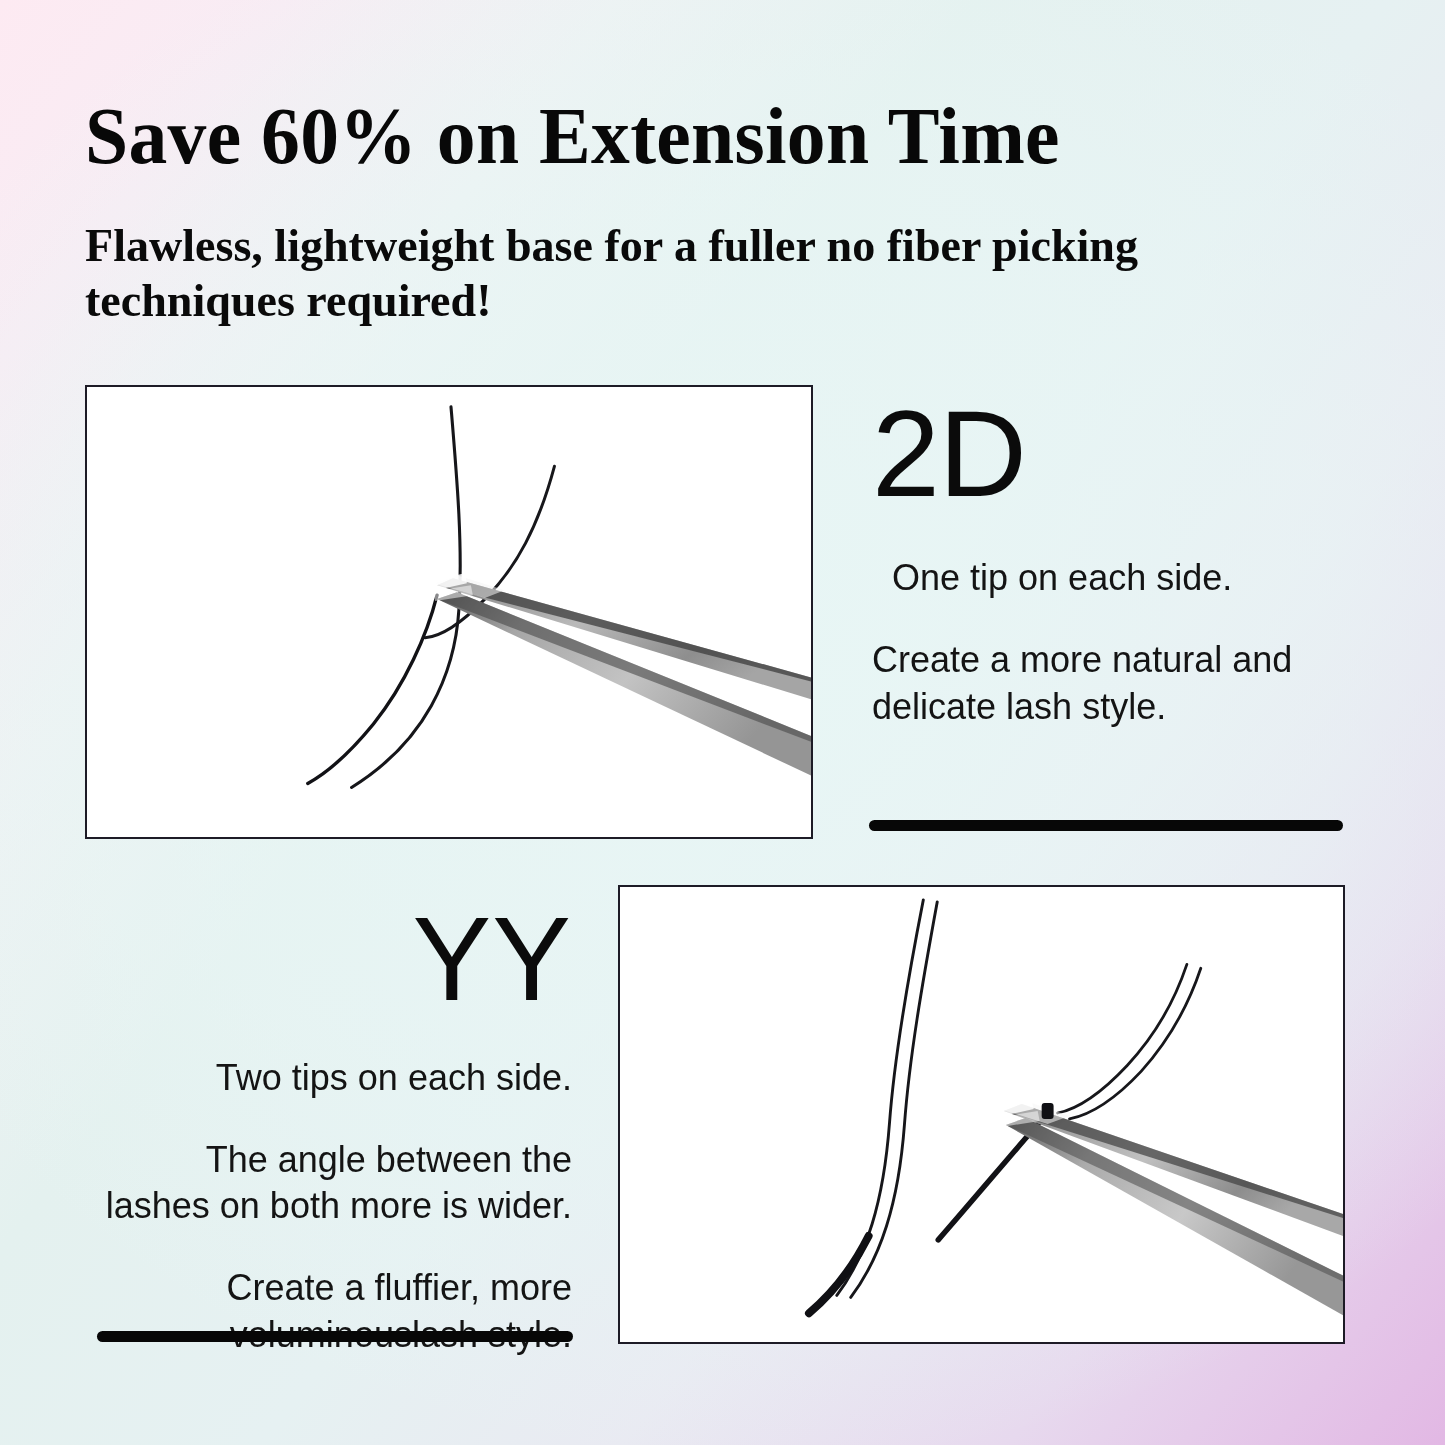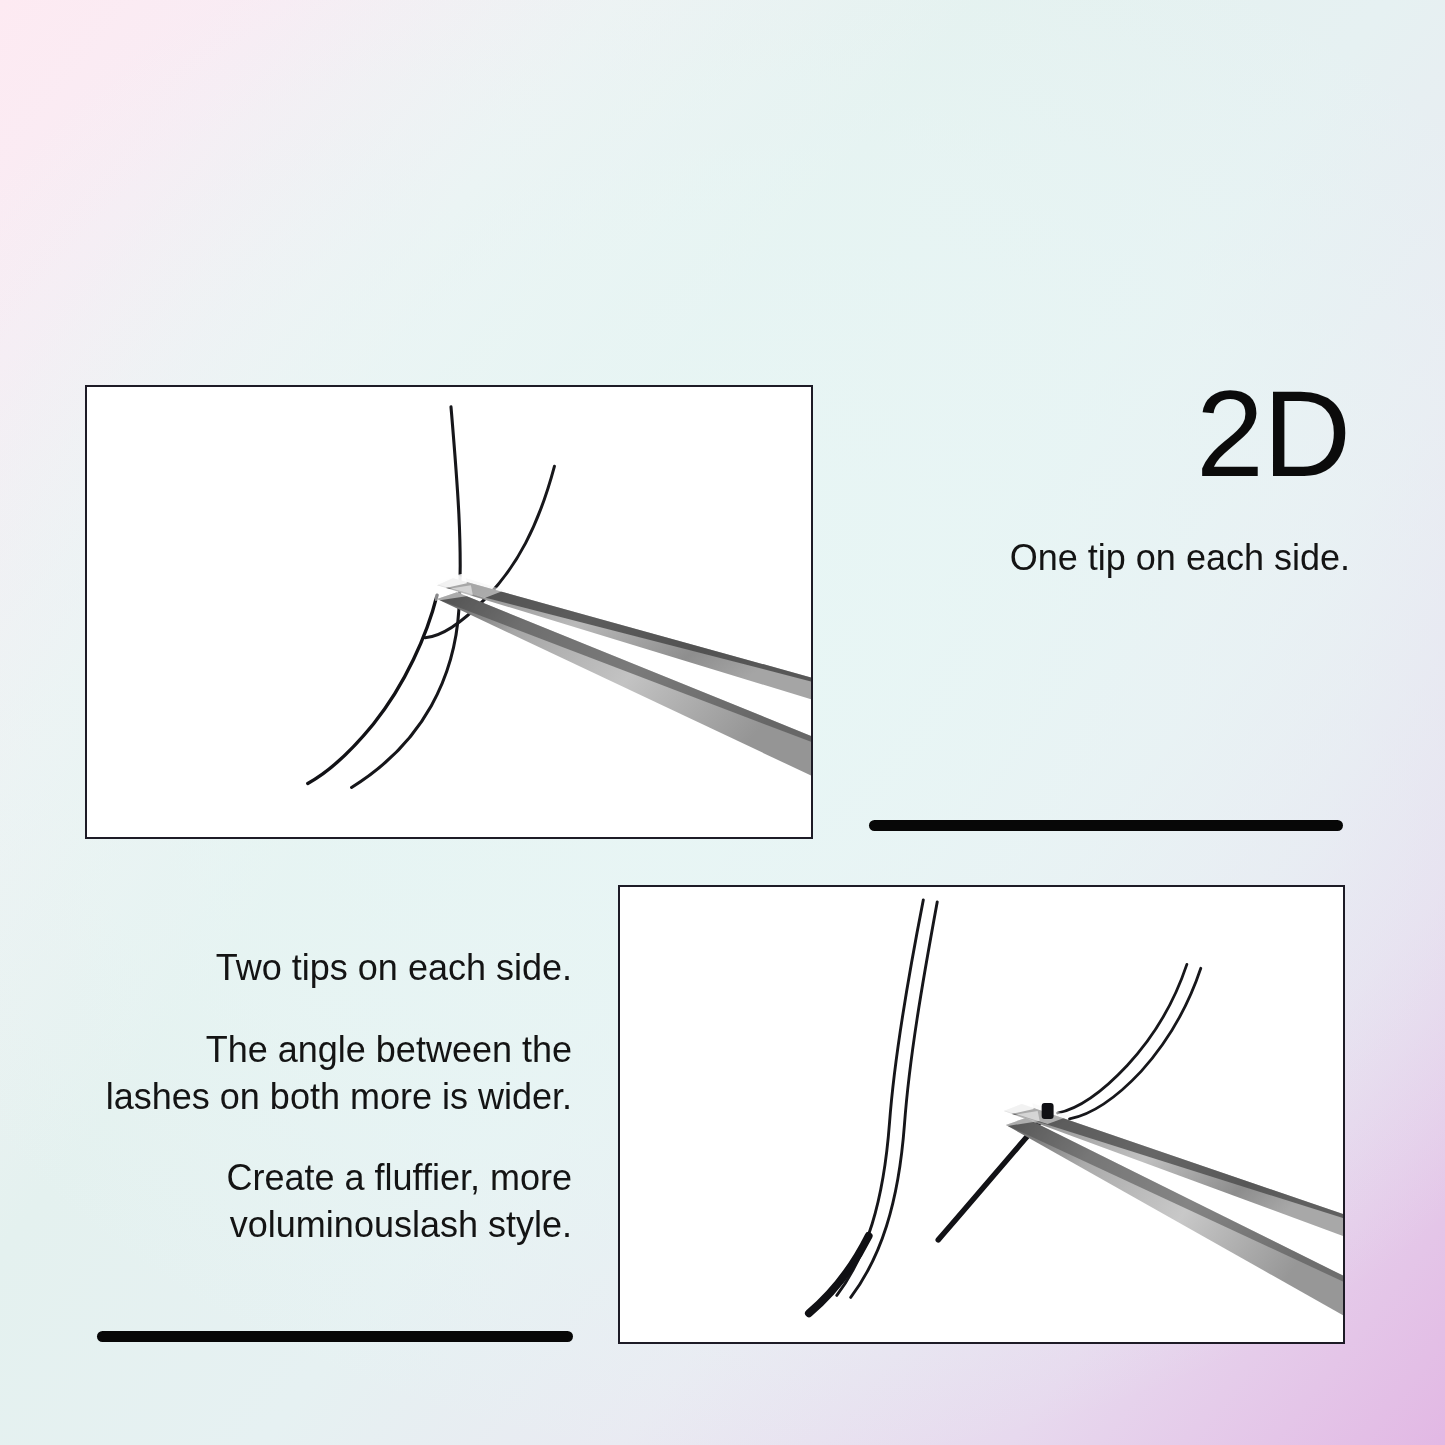--- a/index.html
+++ b/index.html
@@ -90,23 +90,23 @@
     width: 100%;
     height: 100%;
   }
 
   
   .info-block {
     position: absolute;
   }
   #info-2d {
     left: 872px;
-    top: 378px;
+    top: 398px;
     width: 478px;
-    text-align: right;
+    text-align: left;
   }
   #info-yy {
     left: 92px;
     top: 905px;
     width: 480px;
     text-align: right;
   }
   .big-label {
     margin: 0;
     font-family: "Liberation Sans", sans-serif;
@@ -148,20 +148,24 @@
     left: 97px;
     top: 1331px;
     width: 476px;
   }
 </style>
 </head>
 <body>
 
 <div id="poster">
 
+  <div class="header">
+    <h1 class="headline">Save 60% on Extension Time</h1>
+    <p class="subhead">Flawless, lightweight base for a fuller no fiber picking techniques required!</p>
+  </div>
 
   <div class="photo-panel" id="panel-2d">
     <svg viewBox="0 0 728 454" preserveAspectRatio="none">
       <defs>
         <linearGradient id="tw2a" x1="0" y1="0" x2="1" y2="0.45">
           <stop offset="0" stop-color="#4a4a4a"></stop>
           <stop offset="0.18" stop-color="#9a9a9a"></stop>
           <stop offset="0.45" stop-color="#b9b9b9"></stop>
           <stop offset="0.8" stop-color="#8e8e8e"></stop>
           <stop offset="1" stop-color="#a5a5a5"></stop>
@@ -191,20 +195,21 @@
       <path d="M 352 214 L 372 207 L 728 352 L 728 358 Z" fill="#4a4a4a" opacity="0.6"></path>
 
       <path d="M 344 196 L 380 188 L 382 198 L 346 206 Z" fill="#ffffff" opacity="0.85"></path>
       <path d="M 348 206 L 386 200 L 388 210 L 350 216 Z" fill="#ffffff" opacity="0.5"></path>
     </svg>
   </div>
 
   <div class="info-block" id="info-2d">
     <div class="big-label">2D</div>
     <p class="para">One tip on each side.</p>
+    <p class="para">Create a more natural and delicate lash style.</p>
   </div>
 
   <div class="divider" id="divider-2d"></div>
 
   <div class="photo-panel" id="panel-yy">
     <svg viewBox="0 0 727 459" preserveAspectRatio="none">
       <defs>
         <linearGradient id="twYa" x1="0" y1="0" x2="1" y2="0.45">
           <stop offset="0" stop-color="#4f4f4f"></stop>
           <stop offset="0.2" stop-color="#a0a0a0"></stop>
@@ -240,20 +245,21 @@
       <path d="M 388 240 L 408 233 L 727 392 L 727 398 Z" fill="#4d4d4d" opacity="0.55"></path>
 
       <path d="M 378 222 L 414 214 L 416 224 L 380 232 Z" fill="#ffffff" opacity="0.85"></path>
       <path d="M 382 232 L 420 226 L 422 236 L 384 242 Z" fill="#ffffff" opacity="0.5"></path>
 
       <rect x="424" y="218" width="12" height="16" rx="3" fill="#101014"></rect>
     </svg>
   </div>
 
   <div class="info-block" id="info-yy">
+    <div class="big-label">YY</div>
     <p class="para">Two tips on each side.</p>
     <p class="para">The angle between the lashes on both more is wider.</p>
     <p class="para">Create a fluffier, more voluminouslash style.</p>
   </div>
 
   <div class="divider" id="divider-yy"></div>
 
 </div>
 
 </body></html>

